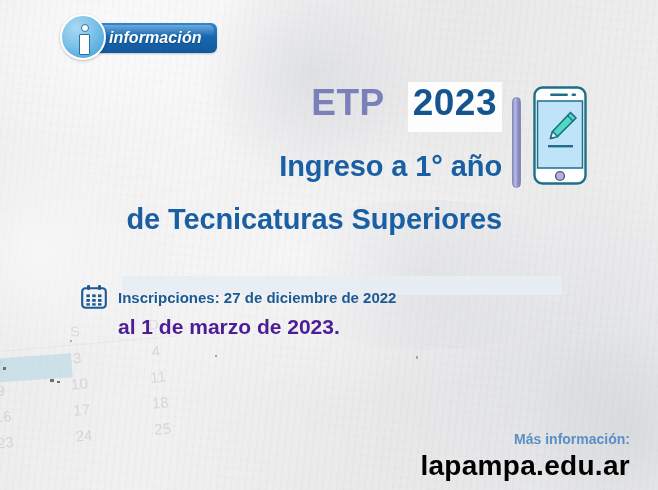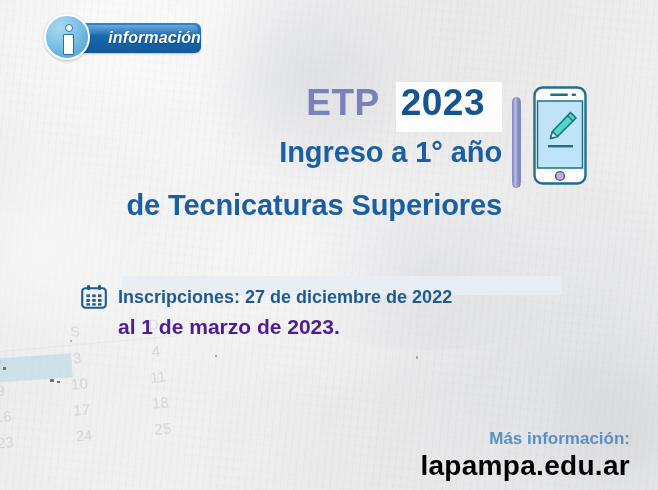--- a/index.html
+++ b/index.html
@@ -93,25 +93,24 @@
   .sp1 { left: 3px; top: 367px; width: 3px; height: 3px; }
   .sp2 { left: 50px; top: 379px; width: 4px; height: 3px; }
   .sp3 { left: 57px; top: 381px; width: 3px; height: 2px; }
   .sp4 { left: 215px; top: 355px; width: 2px; height: 2px; opacity:.6;}
   .sp5 { left: 416px; top: 356px; width: 2px; height: 3px; opacity:.55;}
   .sp6 { left: 70px; top: 340px; width: 2px; height: 2px; opacity:.5;}
 
   
   #badge-wrap {
     position: absolute;
-    left: 44px;
+    left: 60px;
     top: 14px;
     width: 160px;
     height: 46px;
-    text-align: right;
   }
   .badge-plate {
     position: absolute;
     left: 27px;
     top: 9px;
     width: 130px;
     height: 30px;
     background: linear-gradient(180deg, #2f87d0 0%, #1766ad 48%, #125a9c 100%);
     border-radius: 6px;
     box-shadow: 0 1px 2px rgba(0,0,0,.22);
@@ -200,38 +199,38 @@
   .etp {
     font-size: 37px;
     font-weight: bold;
     color: #7b7fba;
     letter-spacing: .5px;
     margin-left: 40px;
   }
   .year-hl {
     display: inline-block;
     background: #fdfdfd;
-    padding: 1px 17px 2px 5px;
-    margin-left: 16px;
+    padding: 1px 5px 2px 5px;
+    margin-left: 23px;
   }
   .year {
     font-size: 37px;
     font-weight: bold;
     color: #15558f;
     letter-spacing: .5px;
   }
   .line-2, .line-3 {
     font-size: 29px;
     font-weight: bold;
     color: #1a5fa3;
     letter-spacing: -.1px;
     white-space: nowrap;
     margin-top: 17px;
   }
-  .line-2 { line-height: 36px; margin-top: 2px; text-align: right; }
+  .line-2 { line-height: 36px; margin-top: 16px; text-align: right; }
   .line-3 { line-height: 36px; }
 
   
   #divider {
     position: absolute;
     left: 512px;
     top: 97px;
     width: 9px;
     height: 91px;
     border-radius: 5px;
@@ -261,21 +260,21 @@
   }
   #insc-row {
     position: absolute;
     left: 80px;
     top: 284px;
     display: flex;
     align-items: center;
   }
   #cal-icon { width: 28px; height: 26px; margin-right: 10px; }
   .insc-text {
-    font-size: 18px;
+    font-size: 15px;
     font-weight: bold;
     color: #1c5a94;
     white-space: nowrap;
   }
   #insc-line2 {
     position: absolute;
     left: 118px;
     top: 315px;
     font-size: 21px;
     font-weight: bold;
@@ -285,21 +284,21 @@
 
   
   #footer {
     position: absolute;
     left: 300px;
     top: 428px;
     width: 330px;
     text-align: right;
   }
   .mas-info {
-    font-size: 17px;
+    font-size: 14px;
     font-weight: bold;
     color: #5a8fc6;
     line-height: 22px;
     white-space: nowrap;
   }
   .site {
     font-size: 28px;
     font-weight: bold;
     color: #000000;
     line-height: 32px;

